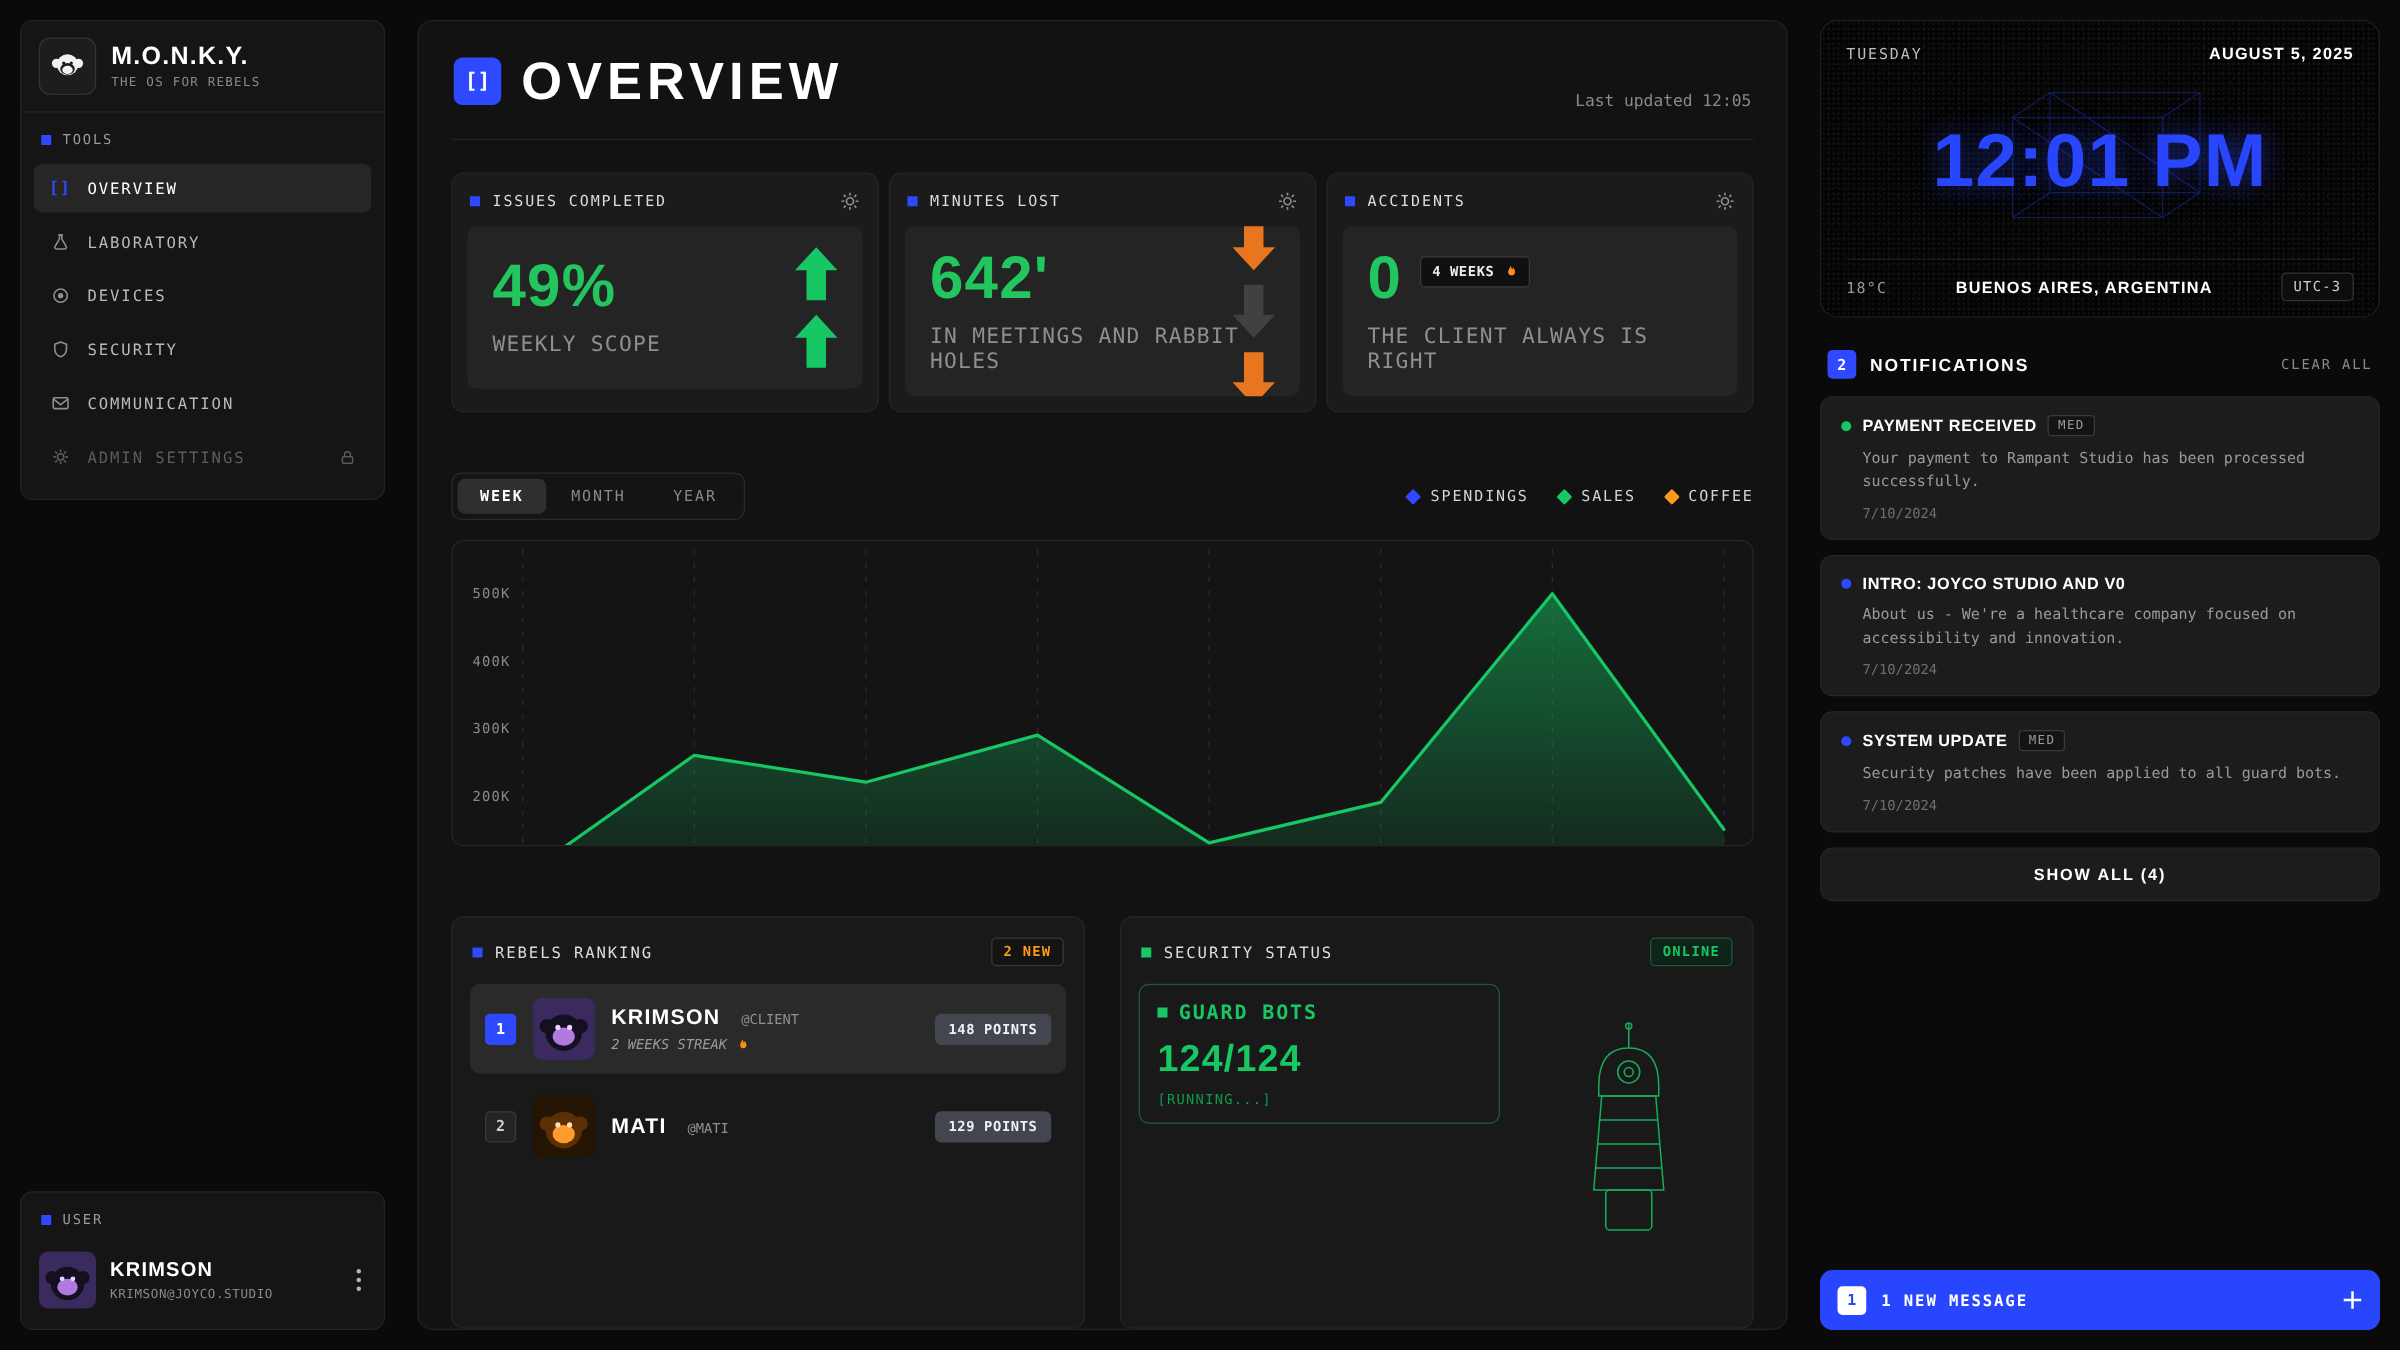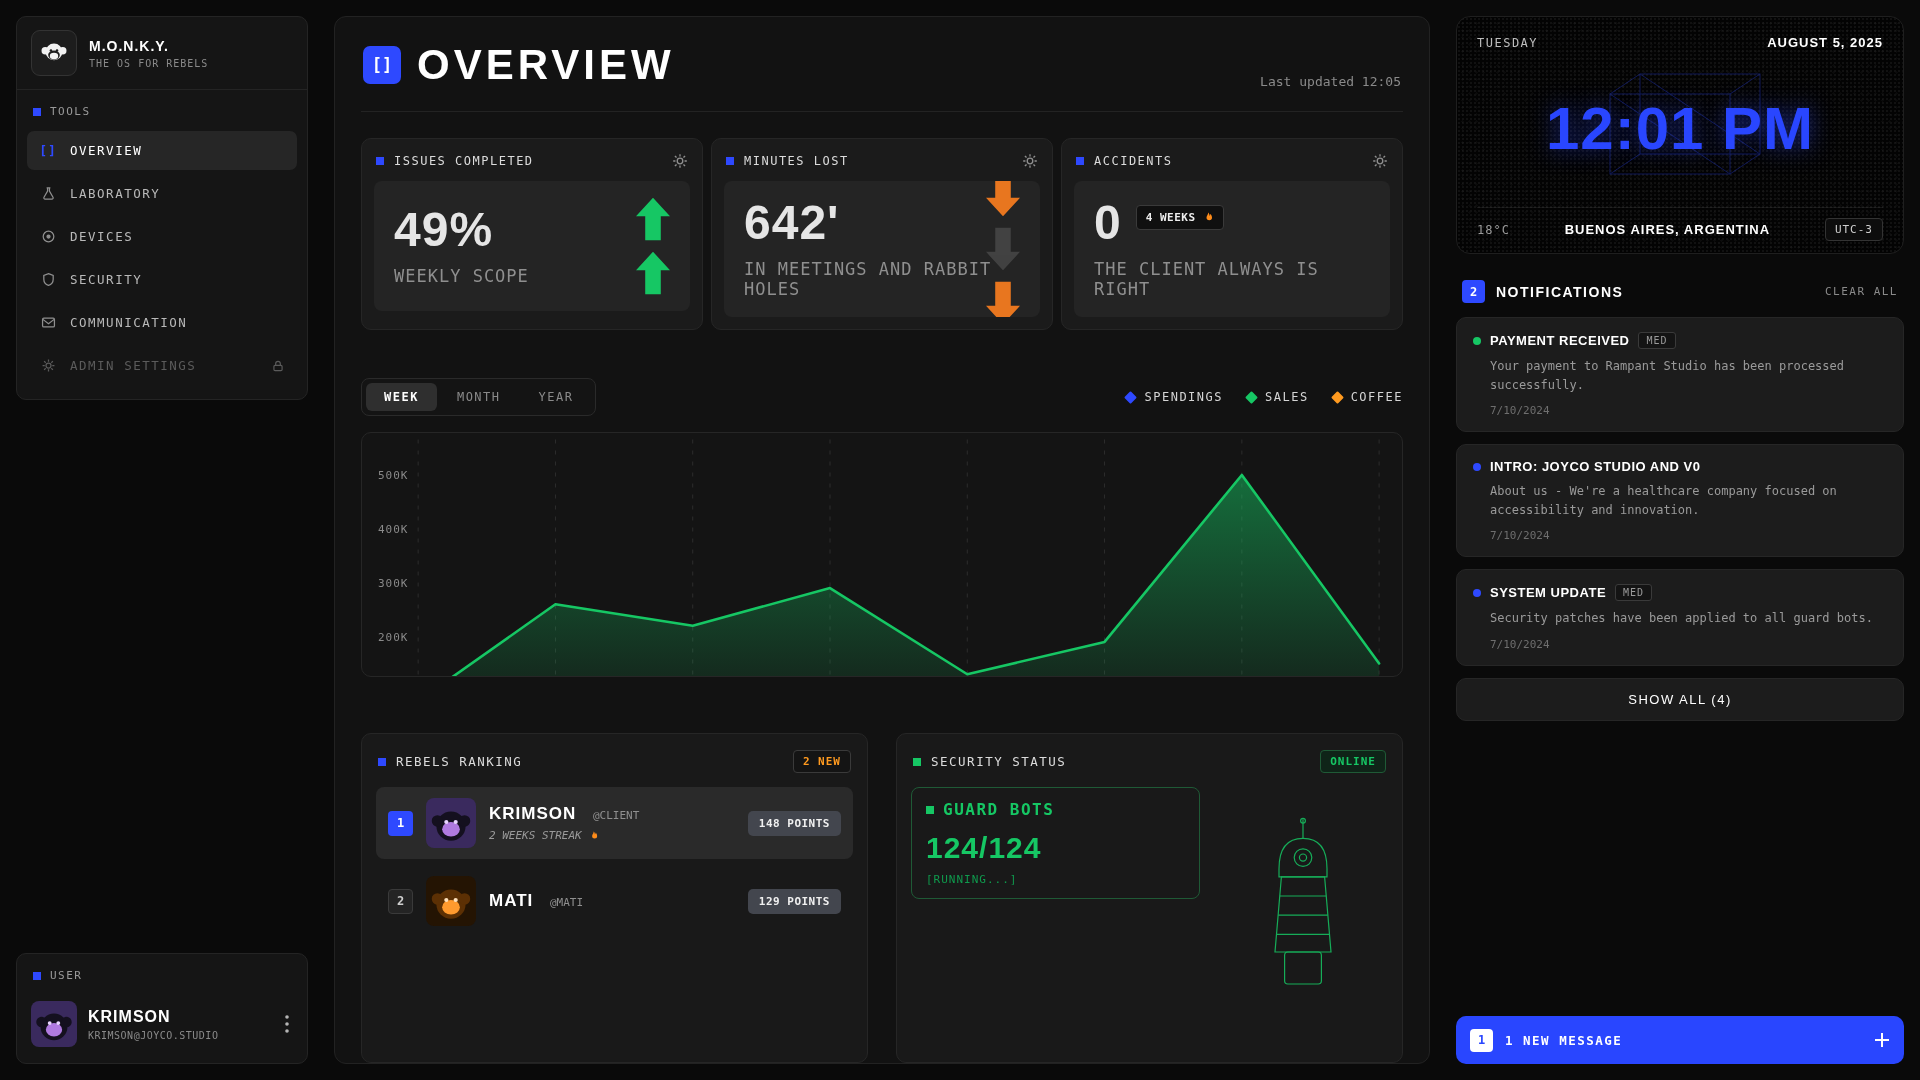--- a/index.html
+++ b/index.html
@@ -12,21 +12,21 @@
   .disp { font-family:"Liberation Sans", sans-serif; font-weight:800; }
   svg { display:block; }
   [data-interactable="true"] { cursor:pointer; }
 
   
   .sidebar { width:292px; display:flex; flex-direction:column; flex:none; }
   .side-card { background:#151515; border:1px solid #242424; border-radius:10px; }
   .logo-row { display:flex; gap:12px; align-items:center; padding:13px 14px; border-bottom:1px solid #242424; }
   .logo-box { width:46px; height:46px; background:#1d1d1d; border:1px solid #333; border-radius:9px;
     display:flex; align-items:center; justify-content:center; flex:none; }
-  .logo-title { font-size:14px; letter-spacing:1px; color:#fff; }
+  .logo-title { font-size:20px; letter-spacing:1px; color:#fff; }
   .logo-sub { font-size:10px; color:#8a8a8a; letter-spacing:1px; margin-top:4px; }
   .section-label { display:flex; gap:9px; align-items:center; padding:15px 16px 9px; color:#9a9a9a;
     font-size:11px; letter-spacing:1.5px; }
   .sq { width:8px; height:8px; background:#2e49ff; flex:none; }
   .nav { padding:4px 10px 14px; display:flex; flex-direction:column; gap:4px; }
   .nav-item { display:flex; gap:13px; align-items:center; padding:12px 12px; border-radius:7px;
     color:#b9b9b9; font-size:12.5px; letter-spacing:1.5px; }
   .nav-item .nicon { width:18px; color:#8f8f8f; display:flex; justify-content:center; flex:none; }
   .nav-item.active { background:#262626; color:#fff; }
   .nav-item.active .nicon { color:#2e49ff; font-weight:bold; }
@@ -52,21 +52,21 @@
   .page-title { font-size:42px; letter-spacing:4px; color:#fff; }
   .last-updated { color:#8a8a8a; font-size:13px; align-self:flex-end; }
 
   .stats-row { display:flex; gap:8px; margin-top:26px; }
   .stat-card { flex:1; background:#1b1b1b; border:1px solid #262626; border-radius:10px; padding:12px; }
   .stat-head { display:flex; align-items:center; gap:10px; color:#dcdcdc; font-size:12px;
     letter-spacing:1.5px; padding:2px 2px 12px; }
   .gear { margin-left:auto; color:#8f8f8f; }
   .stat-inner { background:#242424; border-radius:8px; padding:18px 20px; min-height:130px;
     position:relative; overflow:hidden; display:flex; flex-direction:column; justify-content:center; }
-  .stat-value { font-size:48px; letter-spacing:1px; color:#e5e5e5; line-height:1; }
+  .stat-value { font-size:48px; letter-spacing:1px; color:#22c55e; line-height:1; }
   .stat-sub { font-size:17px; color:#8f8f8f; margin-top:12px; letter-spacing:1px; }
   .arrow-stack { position:absolute; right:20px; top:-16px; bottom:-16px; display:flex;
     flex-direction:column; gap:10px; align-items:center; justify-content:center; }
   .value-row { display:flex; gap:14px; align-items:flex-start; }
   .chip-badge { display:inline-flex; align-items:center; gap:6px; background:#101010;
     border:1px solid #3a3a3a; border-radius:4px; padding:5px 9px; font-size:11px; font-weight:bold;
     color:#eee; letter-spacing:.5px; margin-top:6px; }
 
   .chart-toolbar { display:flex; align-items:center; justify-content:space-between; margin-top:48px; }
   .tabs { display:flex; background:#141414; border:1px solid #2a2a2a; border-radius:8px; padding:4px; gap:2px; }
@@ -151,21 +151,21 @@
   .notif-row1 { display:flex; align-items:center; gap:9px; }
   .dot { width:8px; height:8px; border-radius:50%; flex:none; }
   .notif-item-title { font-family:"Liberation Sans",sans-serif; font-weight:700;
     font-size:13px; letter-spacing:.5px; color:#fff; }
   .med-chip { font-size:10px; color:#9a9a9a; border:1px solid #3a3a3a; background:#141414;
     padding:2px 7px; border-radius:3px; letter-spacing:1px; }
   .med-chip:empty { display:none; }
   .notif-body { color:#9a9a9a; font-size:12px; line-height:1.55; margin:8px 0 10px 17px; }
   .notif-date { color:#6e6e6e; font-size:11px; margin-left:17px; }
   .show-all { background:#1c1c1c; border:1px solid #262626; border-radius:10px; padding:13px;
-    text-align:center; font-family:"Liberation Sans",sans-serif; font-weight:400; font-size:13px;
+    text-align:center; font-family:"Liberation Sans",sans-serif; font-weight:700; font-size:13px;
     letter-spacing:1.5px; color:#fff; }
   .msg-bar { margin-top:auto; background:#2946ff; border-radius:10px; height:48px;
     display:flex; align-items:center; gap:12px; padding:0 14px; }
   .msg-count { width:23px; height:23px; background:#fff; color:#2946ff; font-weight:bold; font-size:12px;
     border-radius:4px; display:flex; align-items:center; justify-content:center; flex:none; }
   .msg-text { font-size:12.5px; font-weight:bold; letter-spacing:1.5px; color:#fff; }
   .msg-plus { margin-left:auto; color:#fff; }
 </style>
 </head>
 <body>

